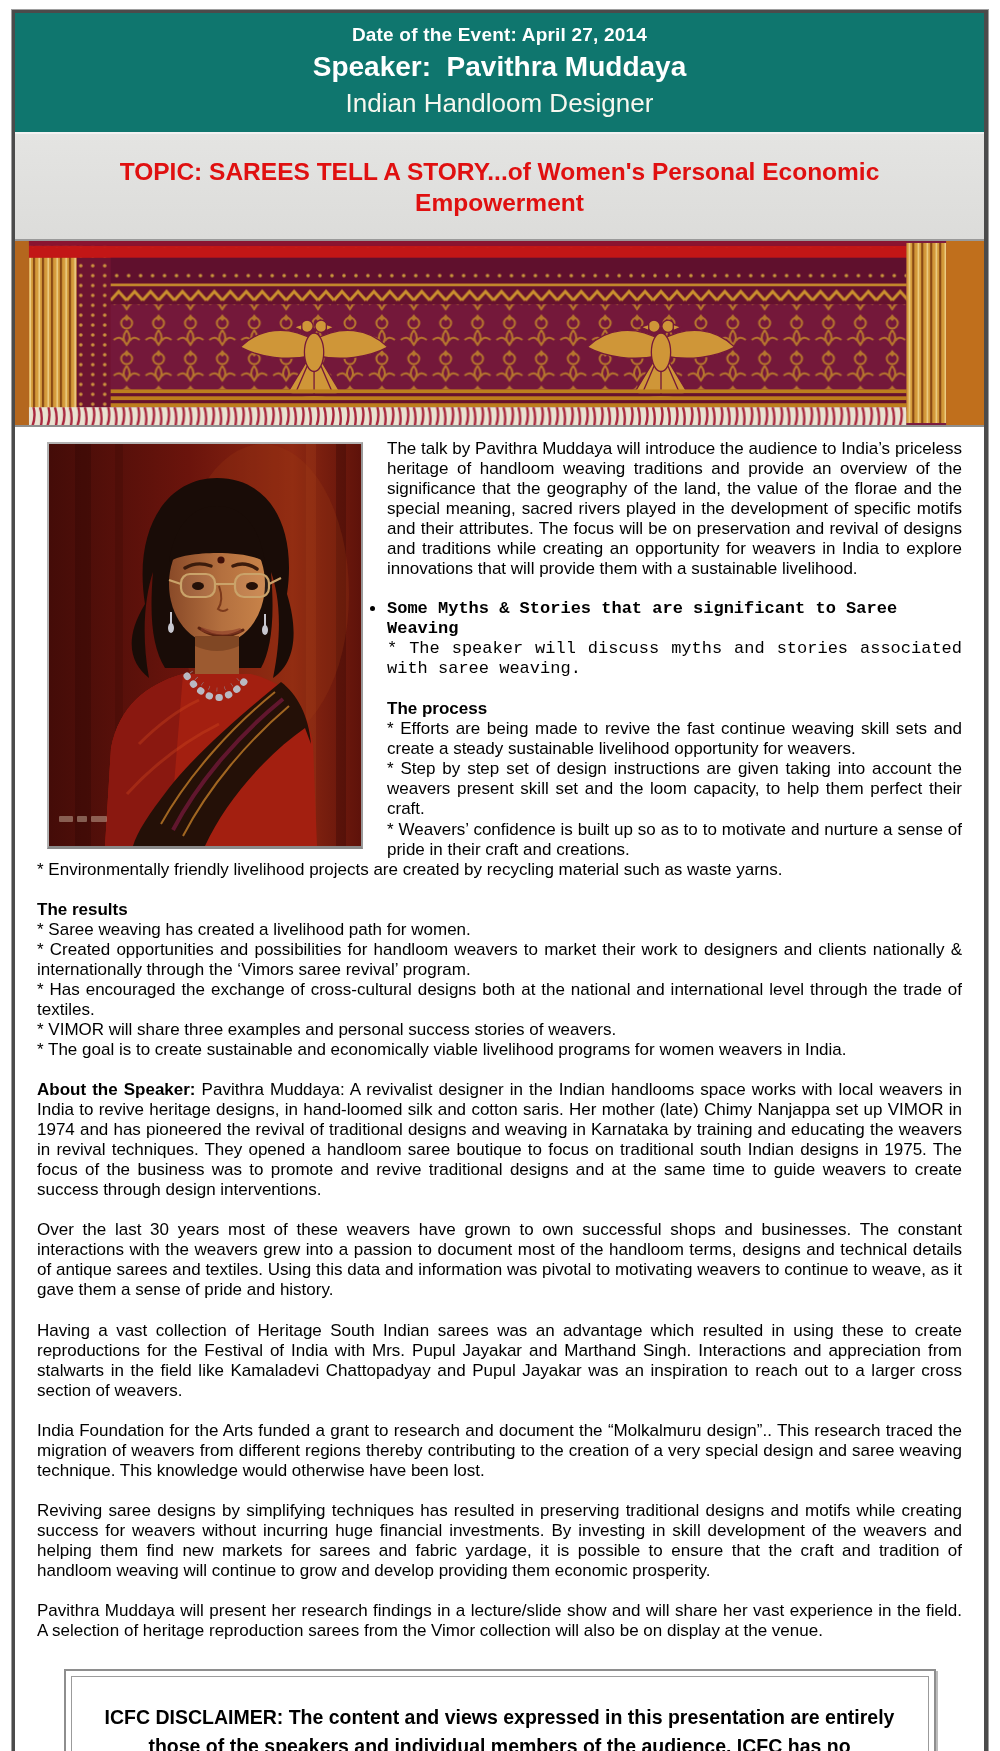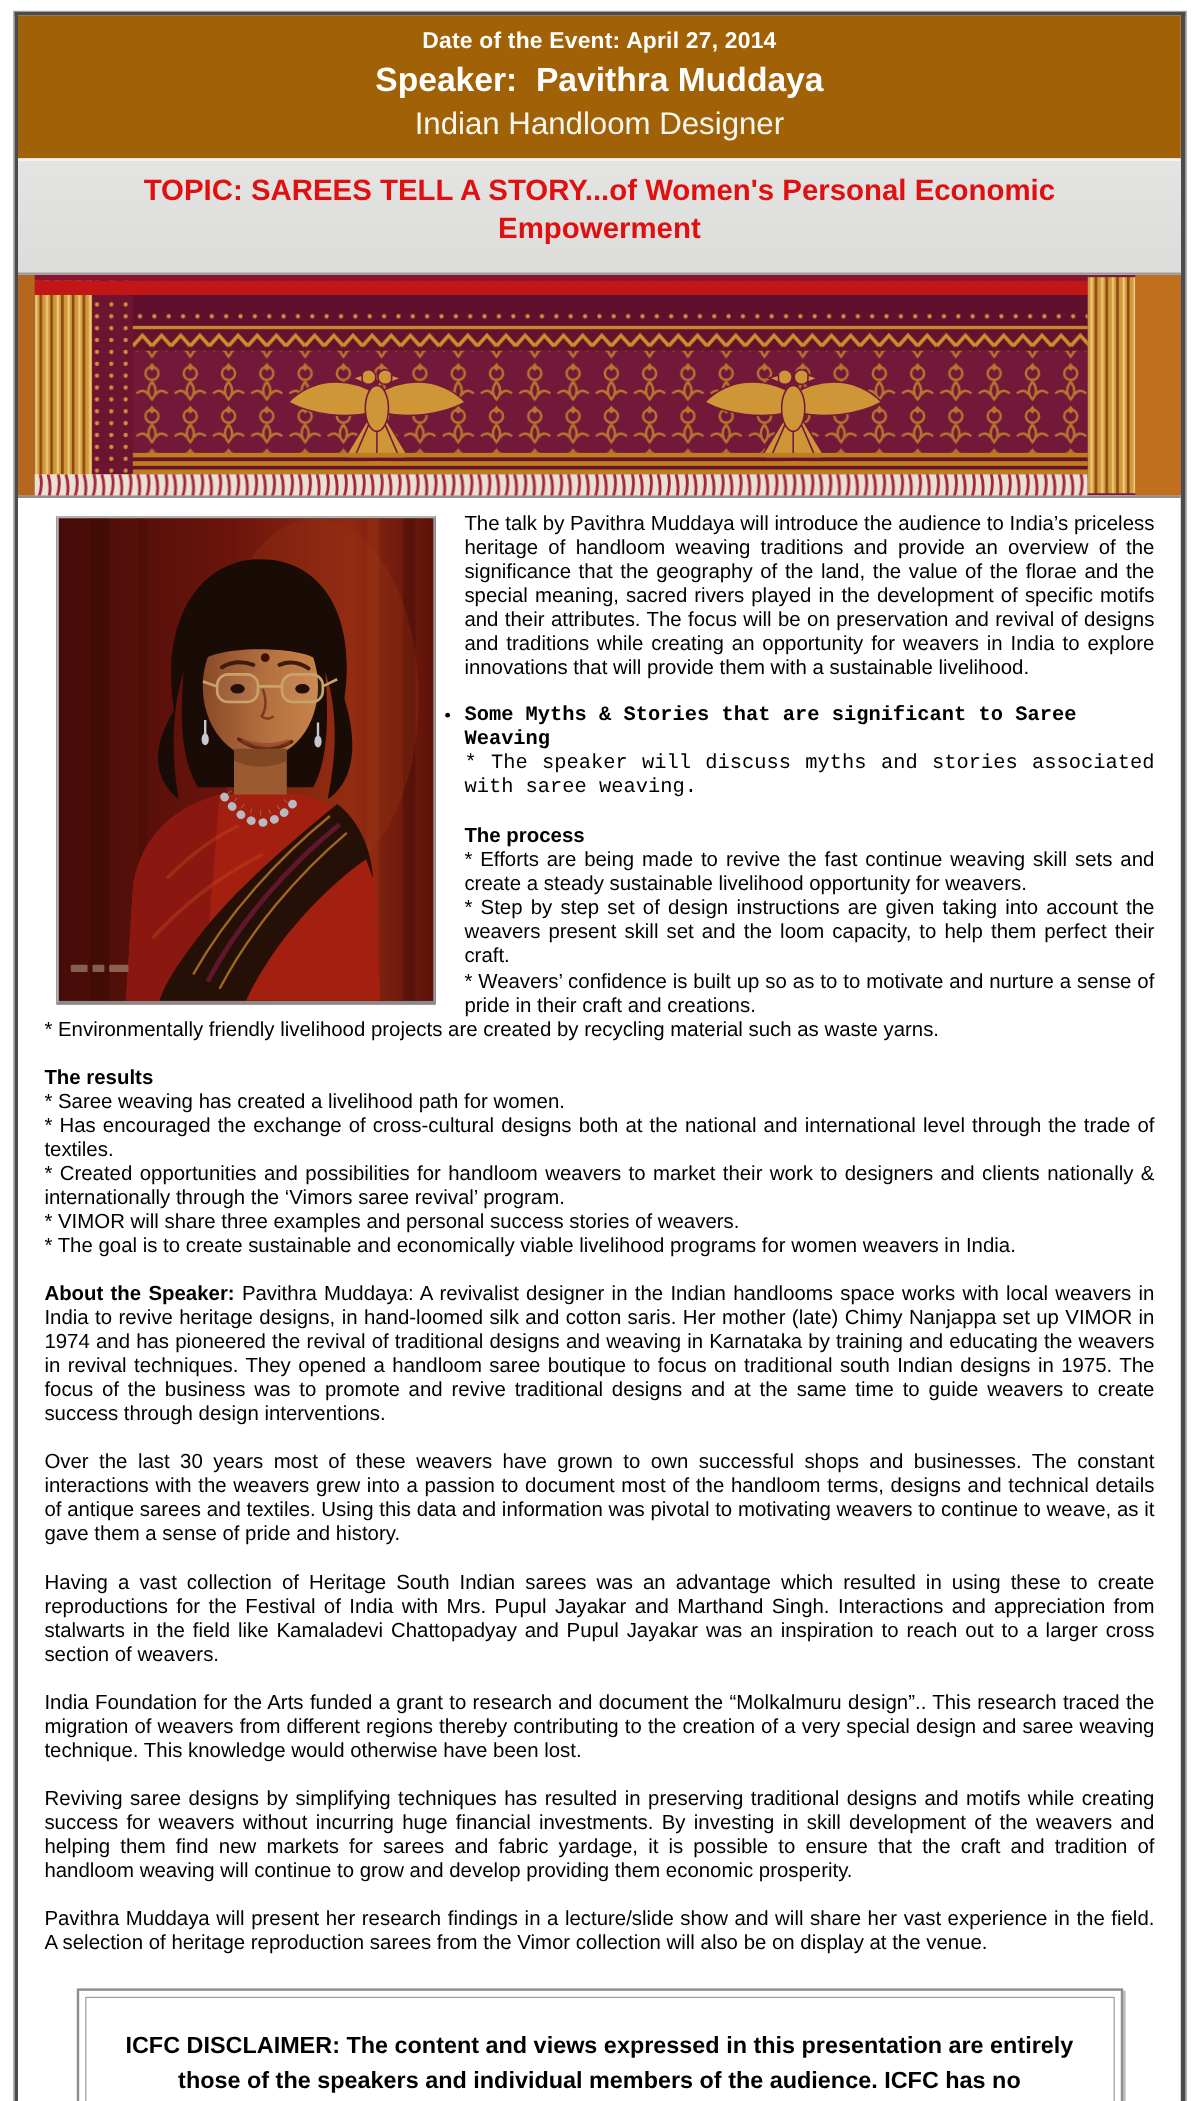--- a/index.html
+++ b/index.html
@@ -10,35 +10,35 @@
     margin: 10px 12px 14px;
     border: 3px solid #4b4b4b;
     border-right-width: 4px;
     border-bottom: 5px solid #161616;
     outline: 1px solid #9e9e9e;
     background: #fff;
   }
 
   
   .header {
-    background: #a16207;
+    background: #0f766e;
     color: #ffffff;
     text-align: center;
     padding: 11px 10px 13px;
   }
   .h-date { font-size: 19px; font-weight: bold; letter-spacing: .2px; }
   .h-speaker { font-size: 28px; font-weight: bold; margin-top: 5px; white-space: pre-wrap; }
   .h-role { font-size: 26px; font-weight: normal; margin-top: 5px; color: #f7f7ef; }
 
   
   .topic {
     background: linear-gradient(#e4e4e2, #dcdcda);
     border-top: 2px solid #f2f2f2;
     border-bottom: 2px solid #9a9a9a;
-    padding: 10px 30px 20px;
+    padding: 22px 30px 20px;
     text-align: center;
   }
   .topic-text {
     color: #e01010;
     font-weight: bold;
     font-size: 24.5px;
     line-height: 1.28;
     max-width: 880px;
     margin: 0 auto;
   }
@@ -266,22 +266,22 @@
     </ul>
 
     <p class="heading gap">The process</p>
     <p>* Efforts are being made to revive the fast continue weaving skill sets and create a steady sustainable livelihood opportunity for weavers.</p>
     <p>* Step by step set of design instructions are given taking into account the weavers present skill set and the loom capacity, to help them perfect their craft.</p>
     <p>* Weavers’ confidence is built up so as to to motivate and nurture a sense of pride in their craft and creations.</p>
     <p>* Environmentally friendly livelihood projects are created by recycling material such as waste yarns.</p>
 
     <p class="heading gap">The results</p>
     <p>* Saree weaving has created a livelihood path for women.</p>
+    <p>* Created opportunities and possibilities for handloom weavers to market their work to designers and clients nationally &amp; internationally through the ‘Vimors saree revival’ program.</p>
     <p>* Has encouraged the exchange of cross-cultural designs both at the national and international level through the trade of textiles.</p>
-    <p>* Created opportunities and possibilities for handloom weavers to market their work to designers and clients nationally &amp; internationally through the ‘Vimors saree revival’ program.</p>
     <p>* VIMOR will share three examples and personal success stories of weavers.</p>
     <p>* The goal is to create sustainable and economically viable livelihood programs for women weavers in India.</p>
 
     <p class="gap"><span class="bold">About the Speaker:</span> <span>Pavithra Muddaya: A revivalist designer in the Indian handlooms space works with local weavers in India to revive heritage designs, in hand-loomed silk and cotton saris. Her mother (late) Chimy Nanjappa set up VIMOR in 1974 and has pioneered the revival of traditional designs and weaving in Karnataka by training and educating the weavers in revival techniques. They opened a handloom saree boutique to focus on traditional south Indian designs in 1975. The focus of the business was to promote and revive traditional designs and at the same time to guide weavers to create success through design interventions.</span></p>
 
     <p class="gap">Over the last 30 years most of these weavers have grown to own successful shops and businesses. The constant interactions with the weavers grew into a passion to document most of the handloom terms, designs and technical details of antique sarees and textiles. Using this data and information was pivotal to motivating weavers to continue to weave, as it gave them a sense of pride and history.</p>
 
     <p class="gap">Having a vast collection of Heritage South Indian sarees was an advantage which resulted in using these to create reproductions for the Festival of India with Mrs. Pupul Jayakar and Marthand Singh. Interactions and appreciation from stalwarts in the field like Kamaladevi Chattopadyay and Pupul Jayakar was an inspiration to reach out to a larger cross section of weavers.</p>
 
     <p class="gap">India Foundation for the Arts funded a grant to research and document the “Molkalmuru design”.. This research traced the migration of weavers from different regions thereby contributing to the creation of a very special design and saree weaving technique. This knowledge would otherwise have been lost.</p>

